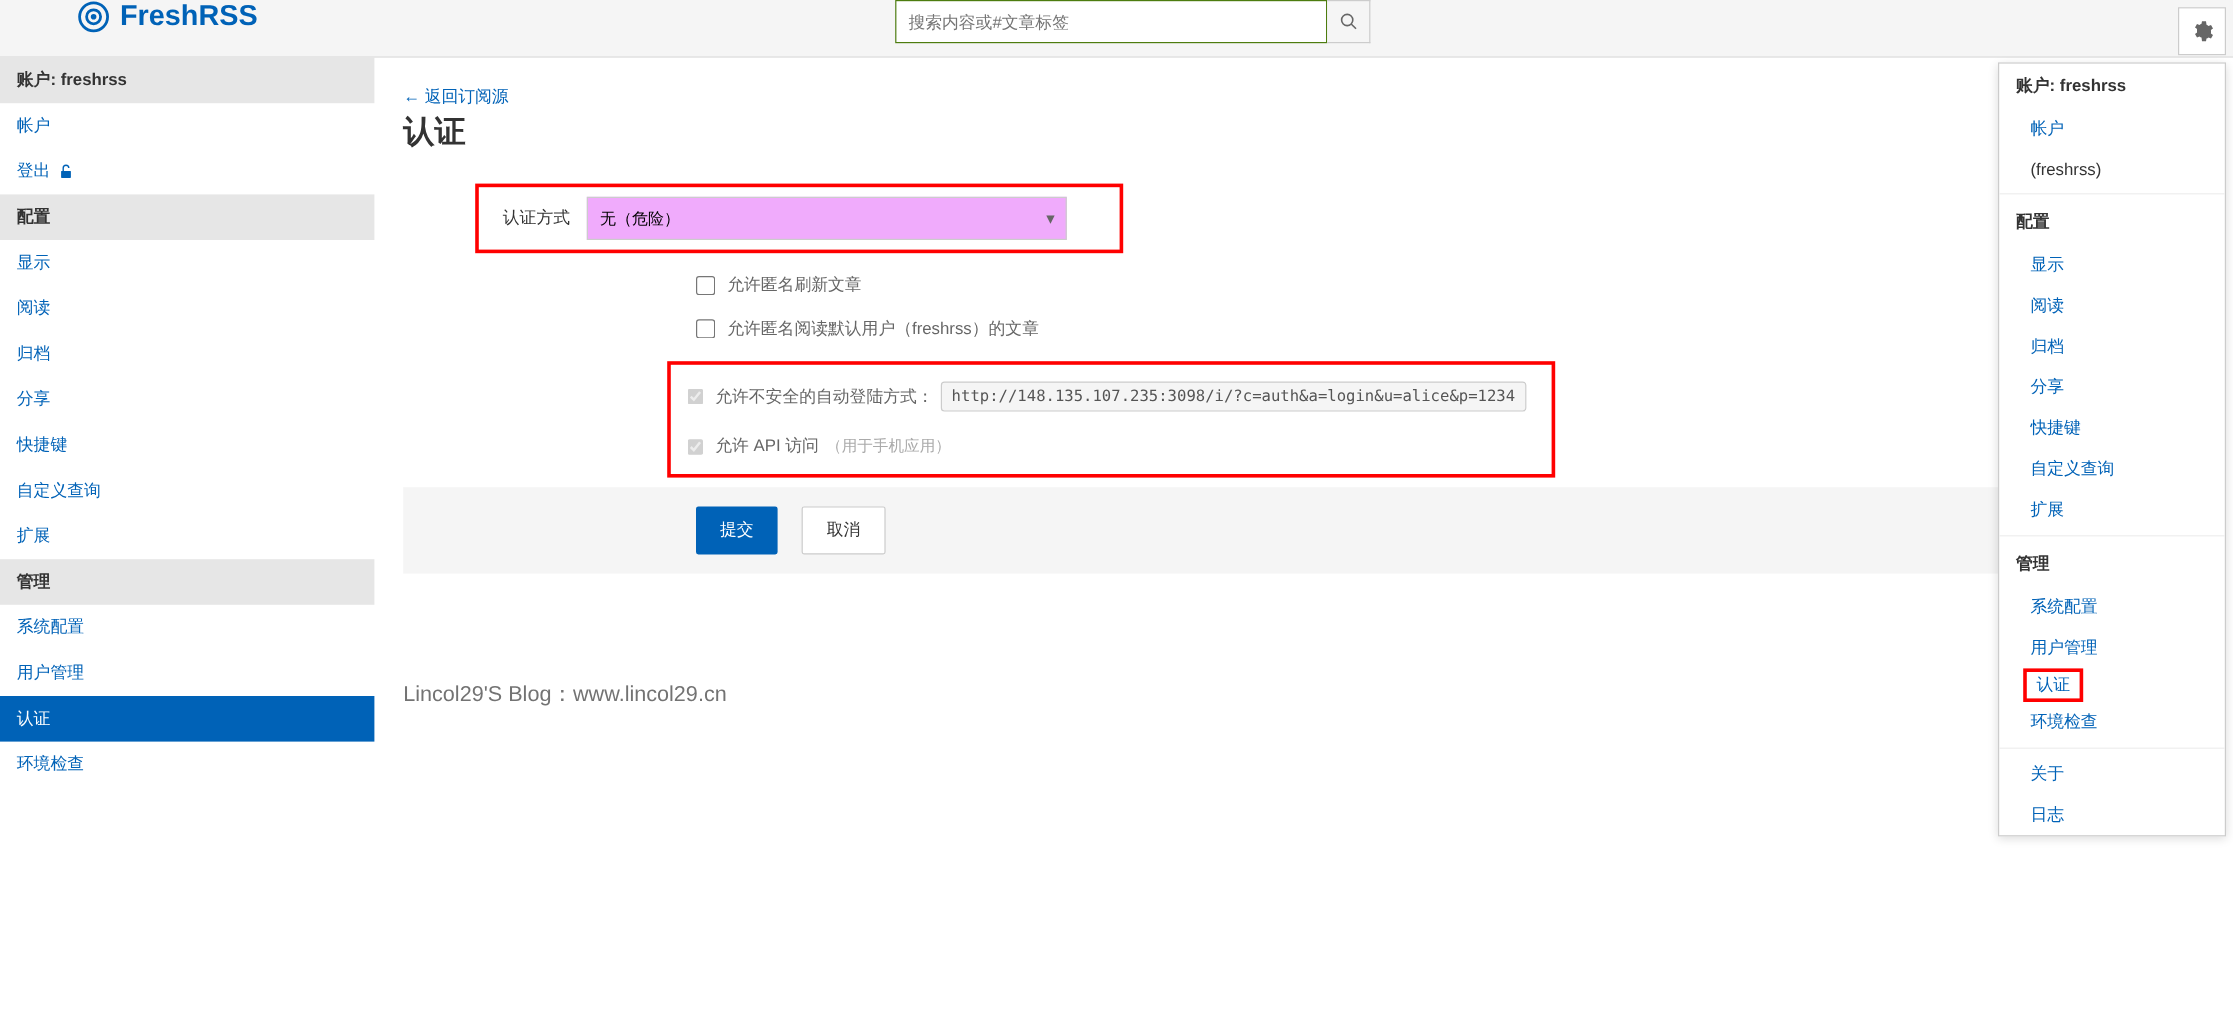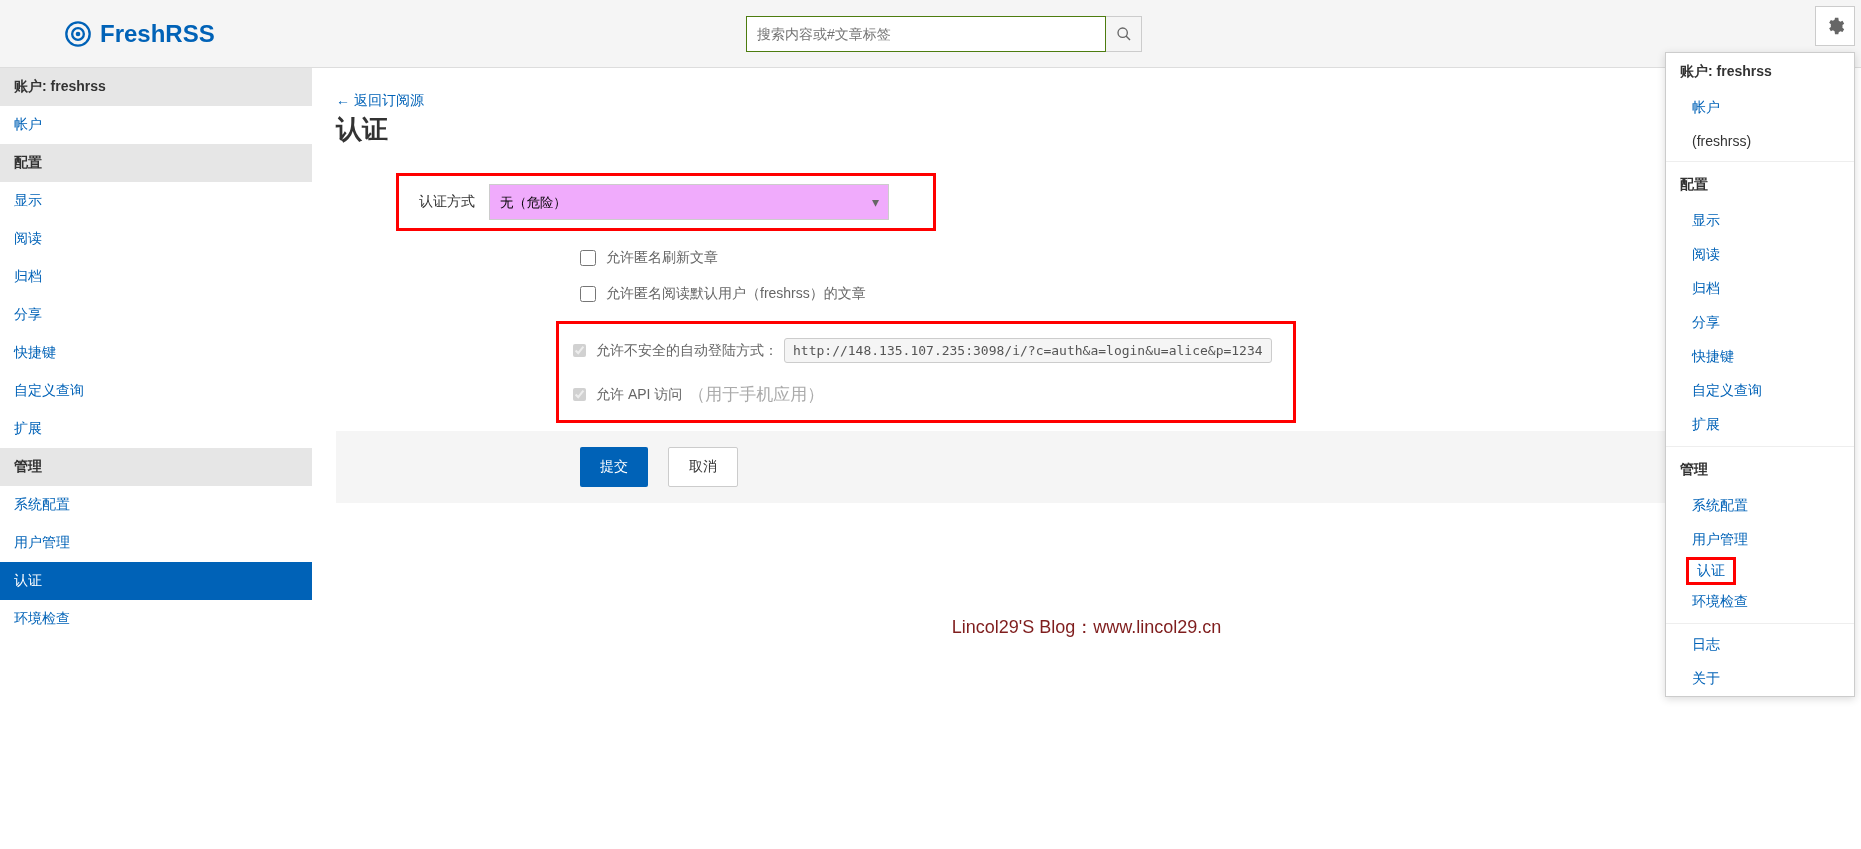--- a/index.html
+++ b/index.html
@@ -1,17 +1,17 @@
 <!DOCTYPE html>
 <html><head>
 <meta charset="utf-8">
 <style>
 * { box-sizing: border-box; margin: 0; padding: 0; }
 body { font-family: "Helvetica Neue", Arial, "Microsoft YaHei", sans-serif; font-size: 14px; color: #333; background: #fff; }
-.top-bar { height: 68px; background: #f5f5f5; border-bottom: 1px solid #ddd; display: flex; align-items: center; padding: 0 16px; position: relative; }
+.top-bar { height: 48px; background: #f5f5f5; border-bottom: 1px solid #ddd; display: flex; align-items: flex-start; padding: 0 16px; position: relative; }
 .logo { display: flex; align-items: center; margin-left: 48px; }
 .logo-text { font-size: 24px; font-weight: 600; color: #0062b7; margin-left: 8px; }
 .search-wrap { position: absolute; left: 700px; display: flex; }
 .search-input { width: 360px; height: 36px; border: 1px solid #4d7c0f; padding: 0 10px; font-size: 14px; background: #fff; margin-left: 46px; }
 .search-btn { width: 36px; height: 36px; border: 1px solid #ccc; border-left: none; background: #f5f5f5; display: flex; align-items: center; justify-content: center; cursor: pointer; }
 .gear-btn { position: absolute; right: 6px; top: 6px; width: 40px; height: 40px; border: 1px solid #ccc; background: #fff; display: flex; align-items: center; justify-content: center; cursor: pointer; }
 .container { display: flex; }
 .sidebar { width: 312px; background: #fff; }
 .sb-section-title { background: #f0f0f0; padding: 10px 14px; font-weight: 600; color: #333; }
 .dark-title { background: #e6e6e6; }
@@ -21,25 +21,25 @@
 .main { flex: 1; padding: 24px 24px 24px 24px; }
 .back-link { color: #0062b7; cursor: pointer; margin-bottom: 2px; display: inline-block; }
 .page-title { font-size: 26px; font-weight: 700; margin-bottom: 26px; }
 .form-label { width: 230px; text-align: right; padding-right: 14px; color: #333; font-size: 14px; }
 .select-box { width: 400px; height: 36px; border: 1px solid #ccc; padding: 0 10px; background: #f0abfc; appearance: none; position: relative; }
 .select-wrap { position: relative; display: inline-block; }
 .select-caret { position: absolute; right: 10px; top: 50%; transform: translateY(-50%); pointer-events: none; color: #666; }
 .checkbox-row { display: flex; align-items: center; padding-left: 244px; margin-bottom: 18px; color: #666; }
 .checkbox-row input[type=checkbox] { margin-right: 10px; width: 16px; height: 16px; }
 .kbd { display: inline-block; background: #f5f5f5; border: 1px solid #ccc; border-radius: 3px; padding: 4px 8px; font-family: monospace; font-size: 13px; color: #555; margin-left: 6px; }
-.small-note { color: #aaa; font-size: 17px; margin-left: 6px; }
+.small-note { color: #aaa; font-size: 13px; margin-left: 6px; }
 .action-bar { background: #f5f5f5; padding: 16px 0 16px 244px; display: flex; gap: 20px; margin-top: 8px; }
 .btn-primary { background: #0062b7; color: #fff; border: none; padding: 10px 20px; font-size: 14px; cursor: pointer; border-radius: 2px; }
 .btn-default { background: #fff; color: #333; border: 1px solid #ccc; padding: 10px 20px; font-size: 14px; cursor: pointer; border-radius: 2px; }
-.watermark { text-align: center; color: #7f1d1d; font-size: 18px; margin-top: 112px; }
+.watermark { text-align: left; color: #737373; font-size: 18px; margin-top: 88px; }
 .highlight-box { border: 3px solid #ff0000; padding: 4px; }
 .dropdown-panel { position: absolute; right: 6px; top: 52px; width: 190px; background: #fff; border: 1px solid #ccc; box-shadow: 0 2px 8px rgba(0,0,0,.15); z-index: 100; }
 .dp-title { font-weight: 600; padding: 10px 14px; }
 .dp-link { display: block; padding: 8px 14px 8px 26px; color: #0062b7; cursor: pointer; }
 .dp-text { display: block; padding: 8px 14px 8px 26px; color: #333; }
 .dp-sep { height: 1px; background: #eee; margin: 4px 0; }
 .red-small { border: 3px solid #ff0000; display: inline-block; padding: 2px 4px; margin-left: 20px; }
 svg { display: block; }
 .hl-auth { position: relative; padding: 8px 10px; }
 .hl-auth-inner { display: flex; align-items: center; }
@@ -77,20 +77,29 @@
         </svg>
     </span>
   </button>
 </div>
 
 <div class="container">
 
   <div class="sidebar">
     <div class="sb-section-title dark-title">账户: freshrss</div>
     <a class="sb-link">帐户</a>
+    <a class="sb-link logout-row">
+      <span>登出</span>
+      <span style="margin-left:6px;">
+        <svg width="14" height="14" viewBox="0 0 24 24" fill="#0062b7">
+            <rect x="5" y="11" width="14" height="10" rx="1"></rect>
+            <path d="M8 11V7a4 4 0 118 0" fill="none" stroke="#0062b7" stroke-width="2"></path>
+          </svg>
+      </span>
+    </a>
     <div class="sb-section-title dark-title">配置</div>
     <a class="sb-link">显示</a>
     <a class="sb-link">阅读</a>
     <a class="sb-link">归档</a>
     <a class="sb-link">分享</a>
     <a class="sb-link">快捷键</a>
     <a class="sb-link">自定义查询</a>
     <a class="sb-link">扩展</a>
     <div class="sb-section-title dark-title">管理</div>
     <a class="sb-link">系统配置</a>
@@ -164,15 +173,15 @@
   <a class="dp-link">扩展</a>
   <div class="dp-sep"></div>
   <div class="dp-title">管理</div>
   <a class="dp-link">系统配置</a>
   <a class="dp-link">用户管理</a>
   <span class="red-small">
     <a class="dp-link" style="padding:2px 4px;margin:0;display:inline;">认证</a>
   </span>
   <a class="dp-link">环境检查</a>
   <div class="dp-sep"></div>
+  <a class="dp-link">关于</a>
   <a class="dp-link">日志</a>
-  <a class="dp-link">关于</a>
 </div>
 
 </body></html>

